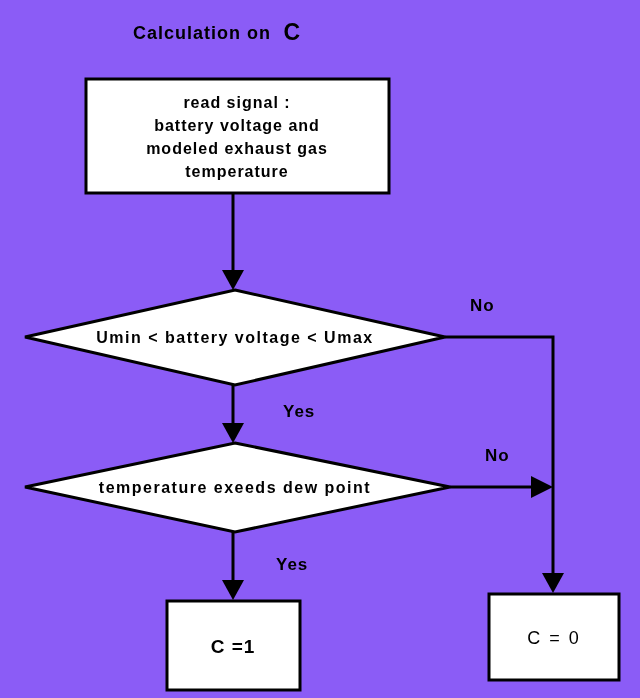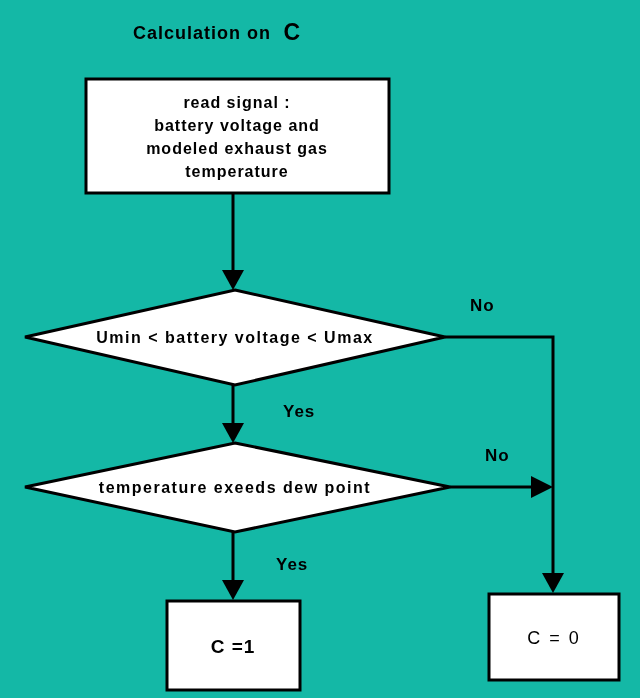--- a/index.html
+++ b/index.html
@@ -4,21 +4,21 @@
 <style>
   html, body {
     margin: 0;
     padding: 0;
     background: #ffffff;
   }
   #stage {
     position: relative;
     width: 640px;
     height: 698px;
-    background: #14b8a6;
+    background: #8b5cf6;
     font-family: "Liberation Sans", sans-serif;
   }
   svg {
     position: absolute;
     left: 0;
     top: 0;
     display: block;
   }
   .shape {
     fill: #ffffff;

